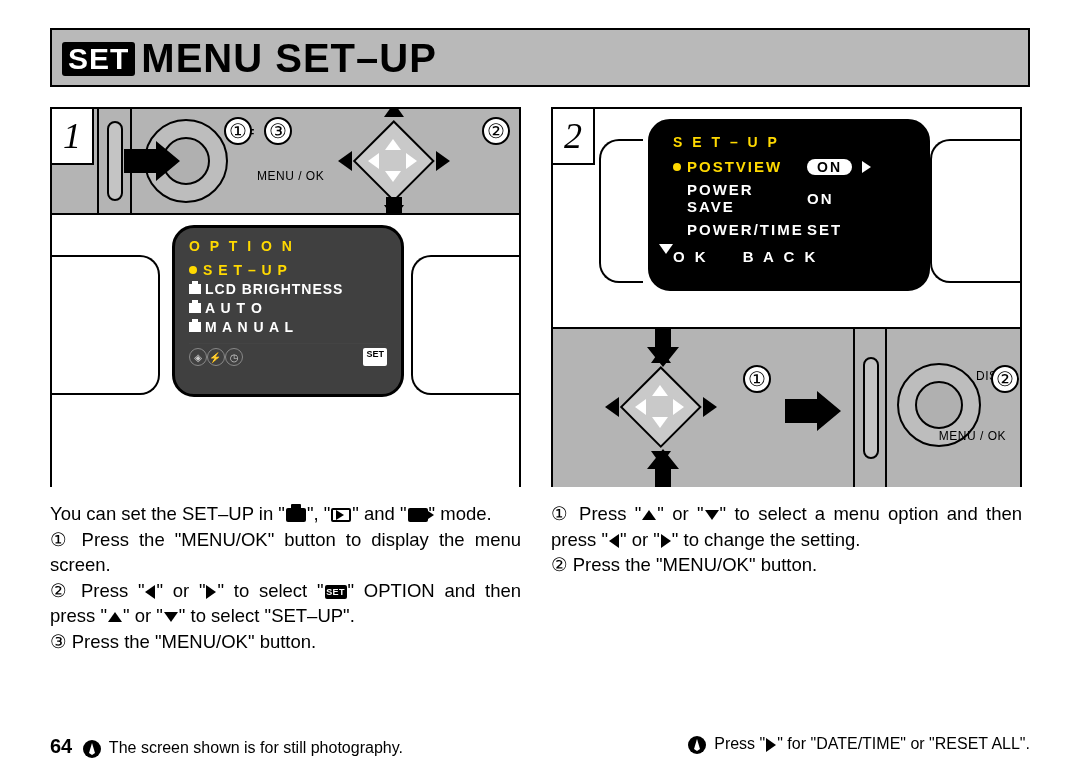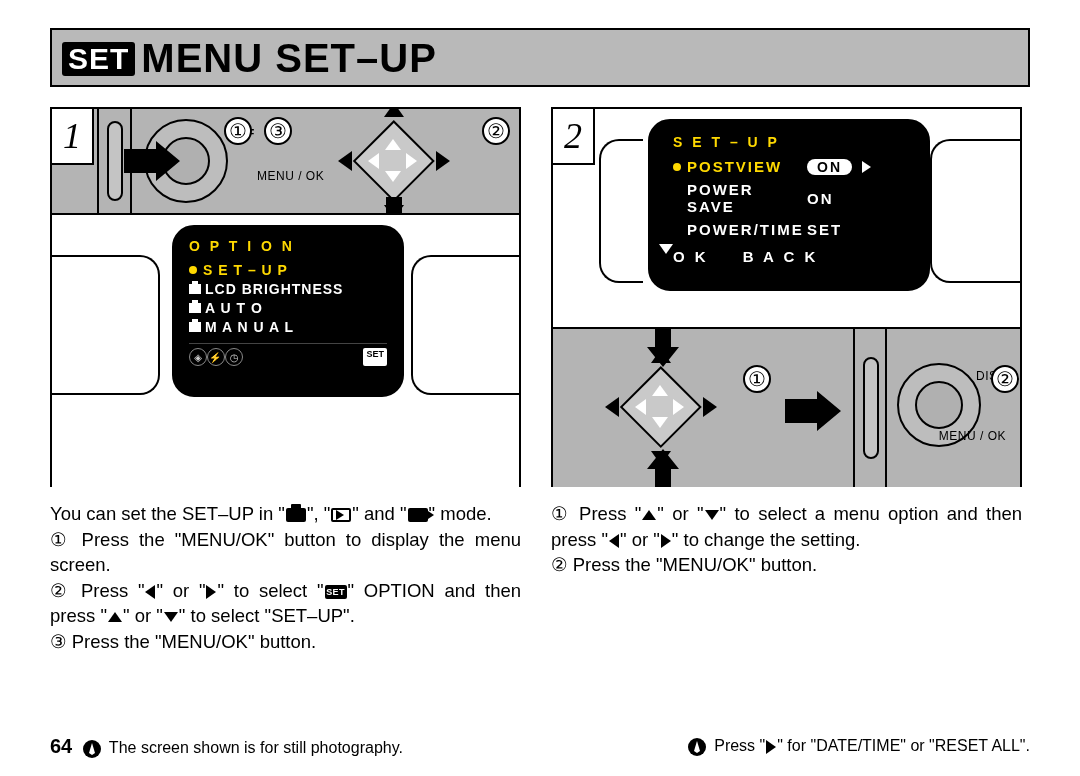--- a/index.html
+++ b/index.html
@@ -100,21 +100,21 @@
       position:absolute; font-size:12px; letter-spacing:0.5px; color:#000;
     }
     .callout {
       position:absolute; width:28px; height:28px; border:2px solid #000; border-radius:50%;
       background:#fff; display:flex; align-items:center; justify-content:center;
       font-family: "Times New Roman", serif; font-size:20px; z-index:30;
     }
     
     .lcd {
       position:absolute; left:120px; top:10px; width:232px; height:172px;
-      background:#000000; border-radius:22px; border:3px solid #000;
+      background:#404040; border-radius:22px; border:3px solid #000;
       padding:10px 14px 8px 14px;
       color:#fff;
     }
     .lcd-title { color:#ffd900; font-weight:bold; font-size:14px; letter-spacing:3px; margin-bottom:8px;}
     .lcd-row-item { display:flex; align-items:center; font-weight:bold; font-size:14px; letter-spacing:1px; margin:3px 0;}
     .lcd-row-item.sel { color:#ffd900;}
     .bullet-dot { width:8px; height:8px; background:#ffd900; border-radius:50%; margin-right:6px; flex:none;}
     .lcd-row-item:not(.sel) .bullet-dot { background:transparent;}
     .lcd-foot { display:flex; justify-content:space-between; margin-top:8px; border-top:1px solid #444; padding-top:4px;}
     .foot-icon { width:18px; height:18px; border:1px solid #888; border-radius:50%; display:flex; align-items:center; justify-content:center; font-size:10px; color:#ccc;}
@@ -149,21 +149,21 @@
       border-top:4px solid transparent; border-bottom:4px solid transparent; border-left:6px solid #000;}
     .inline-icon.setbox { background:#000; color:#fff; font-size:9px; font-weight:900; text-align:center; line-height:14px; letter-spacing:0.3px; width:22px;}
     .tri45 { display:inline-block; width:0; height:0; vertical-align:middle; margin:0 1px;}
     .tri45.l { border-top:7px solid transparent; border-bottom:7px solid transparent; border-right:10px solid #000;}
     .tri45.r { border-top:7px solid transparent; border-bottom:7px solid transparent; border-left:10px solid #000;}
     .tri45.u { border-left:7px solid transparent; border-right:7px solid transparent; border-bottom:10px solid #000;}
     .tri45.d { border-left:7px solid transparent; border-right:7px solid transparent; border-top:10px solid #000;}
     
     .footer-row {
       position:absolute; left:50px; right:50px; bottom:18px;
-      display:flex; justify-content:space-between; align-items:center;
+      display:flex; justify-content:space-between; align-items:flex-start;
       font-size:16px;
     }
     .page-num { font-weight:bold; font-size:20px; margin-right:6px;}
     .info-dot {
       display:inline-flex; width:18px; height:18px; border-radius:50%; background:#000;
       align-items:center; justify-content:center; margin-right:4px; vertical-align:middle;
     }
     .info-dot svg { width:10px; height:12px; }
     .cam-mini { display:inline-block; width:12px; height:10px; background:#fff; position:relative; margin-right:4px; vertical-align:baseline;}
     .cam-mini::before { content:""; position:absolute; top:-3px; left:3px; width:6px; height:3px; background:#fff;}

